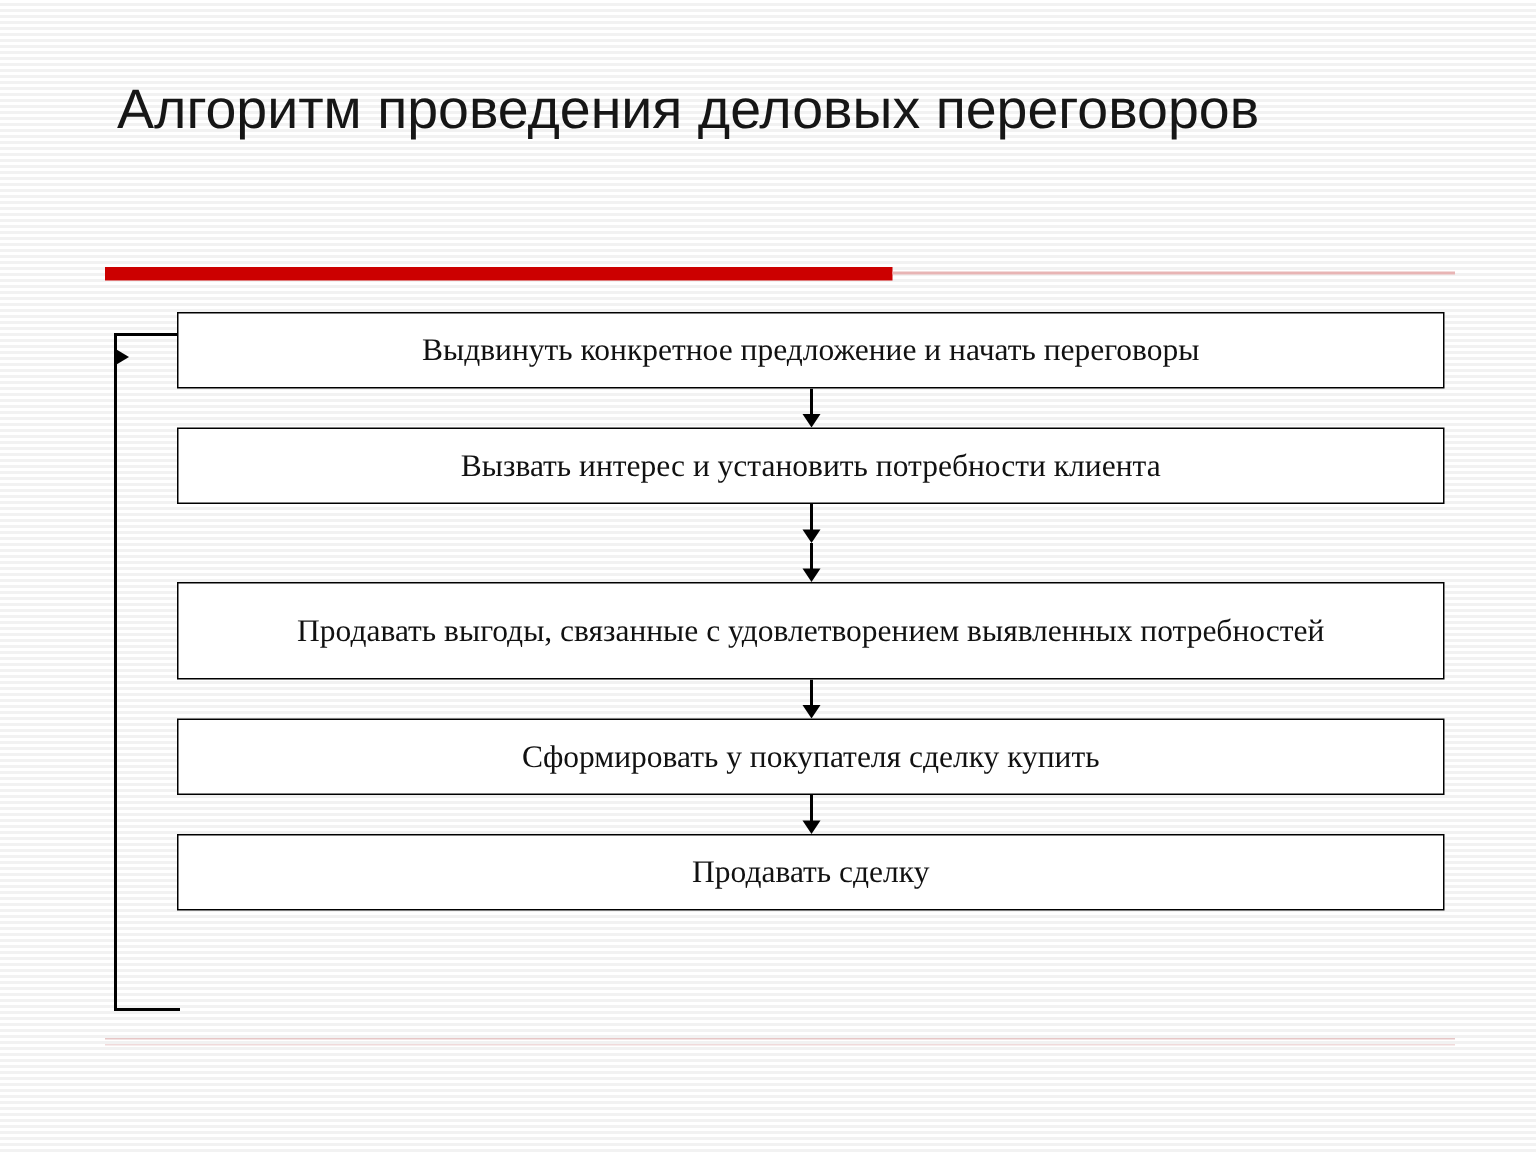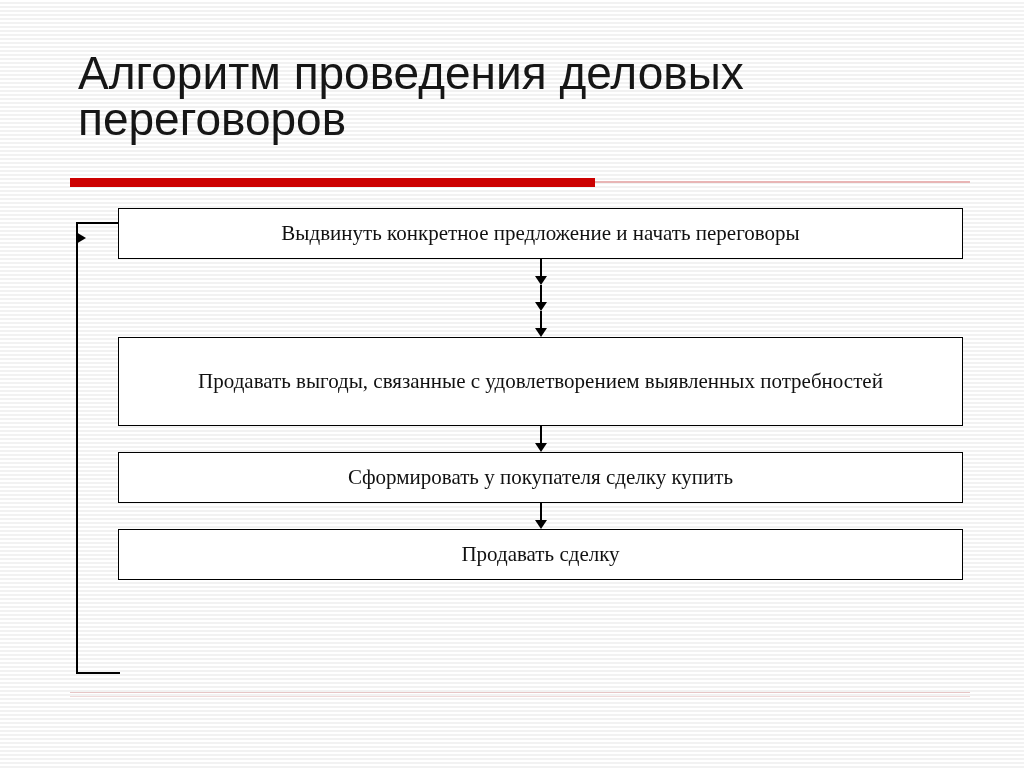--- a/index.html
+++ b/index.html
@@ -28,21 +28,21 @@
     );
   }
   #content {
     position: absolute;
     left: 70px;
     top: 30px;
     width: 900px;
     height: 700px;
   }
   .title {
-    font-size: 46px;
+    font-size: 37px;
     line-height: 46px;
     color: #161616;
     font-weight: normal;
     letter-spacing: 0px;
     width: 800px;
     margin: 20px 0 0 8px;
   }
   .accent-bar {
     position: absolute;
     left: 0px;
@@ -72,21 +72,21 @@
     text-align: center;
     font-family: "Liberation Serif", serif;
     font-size: 21px;
     color: #111111;
     padding: 10px 24px;
     line-height: 29px;
     position: relative;
     z-index: 2;
   }
   .node.tall {
-    padding: 29px 14px;
+    padding: 17px 14px;
   }
   .connector {
     width: 845px;
     height: 26px;
     position: relative;
     z-index: 1;
   }
   .connector .stem {
     position: absolute;
     left: 50%;
@@ -164,20 +164,21 @@
         <div class="loop-arrow"></div>
       </div>
 
       <div class="node">Выдвинуть конкретное предложение и начать переговоры</div>
 
       <div class="connector">
         <div class="stem"></div>
         <div class="head"></div>
       </div>
 
+      <div class="node">Вызвать интерес и установить потребности клиента</div>
 
       <div class="connector">
         <div class="stem"></div>
         <div class="head"></div>
       </div>
 
 
       <div class="connector">
         <div class="stem"></div>
         <div class="head"></div>

